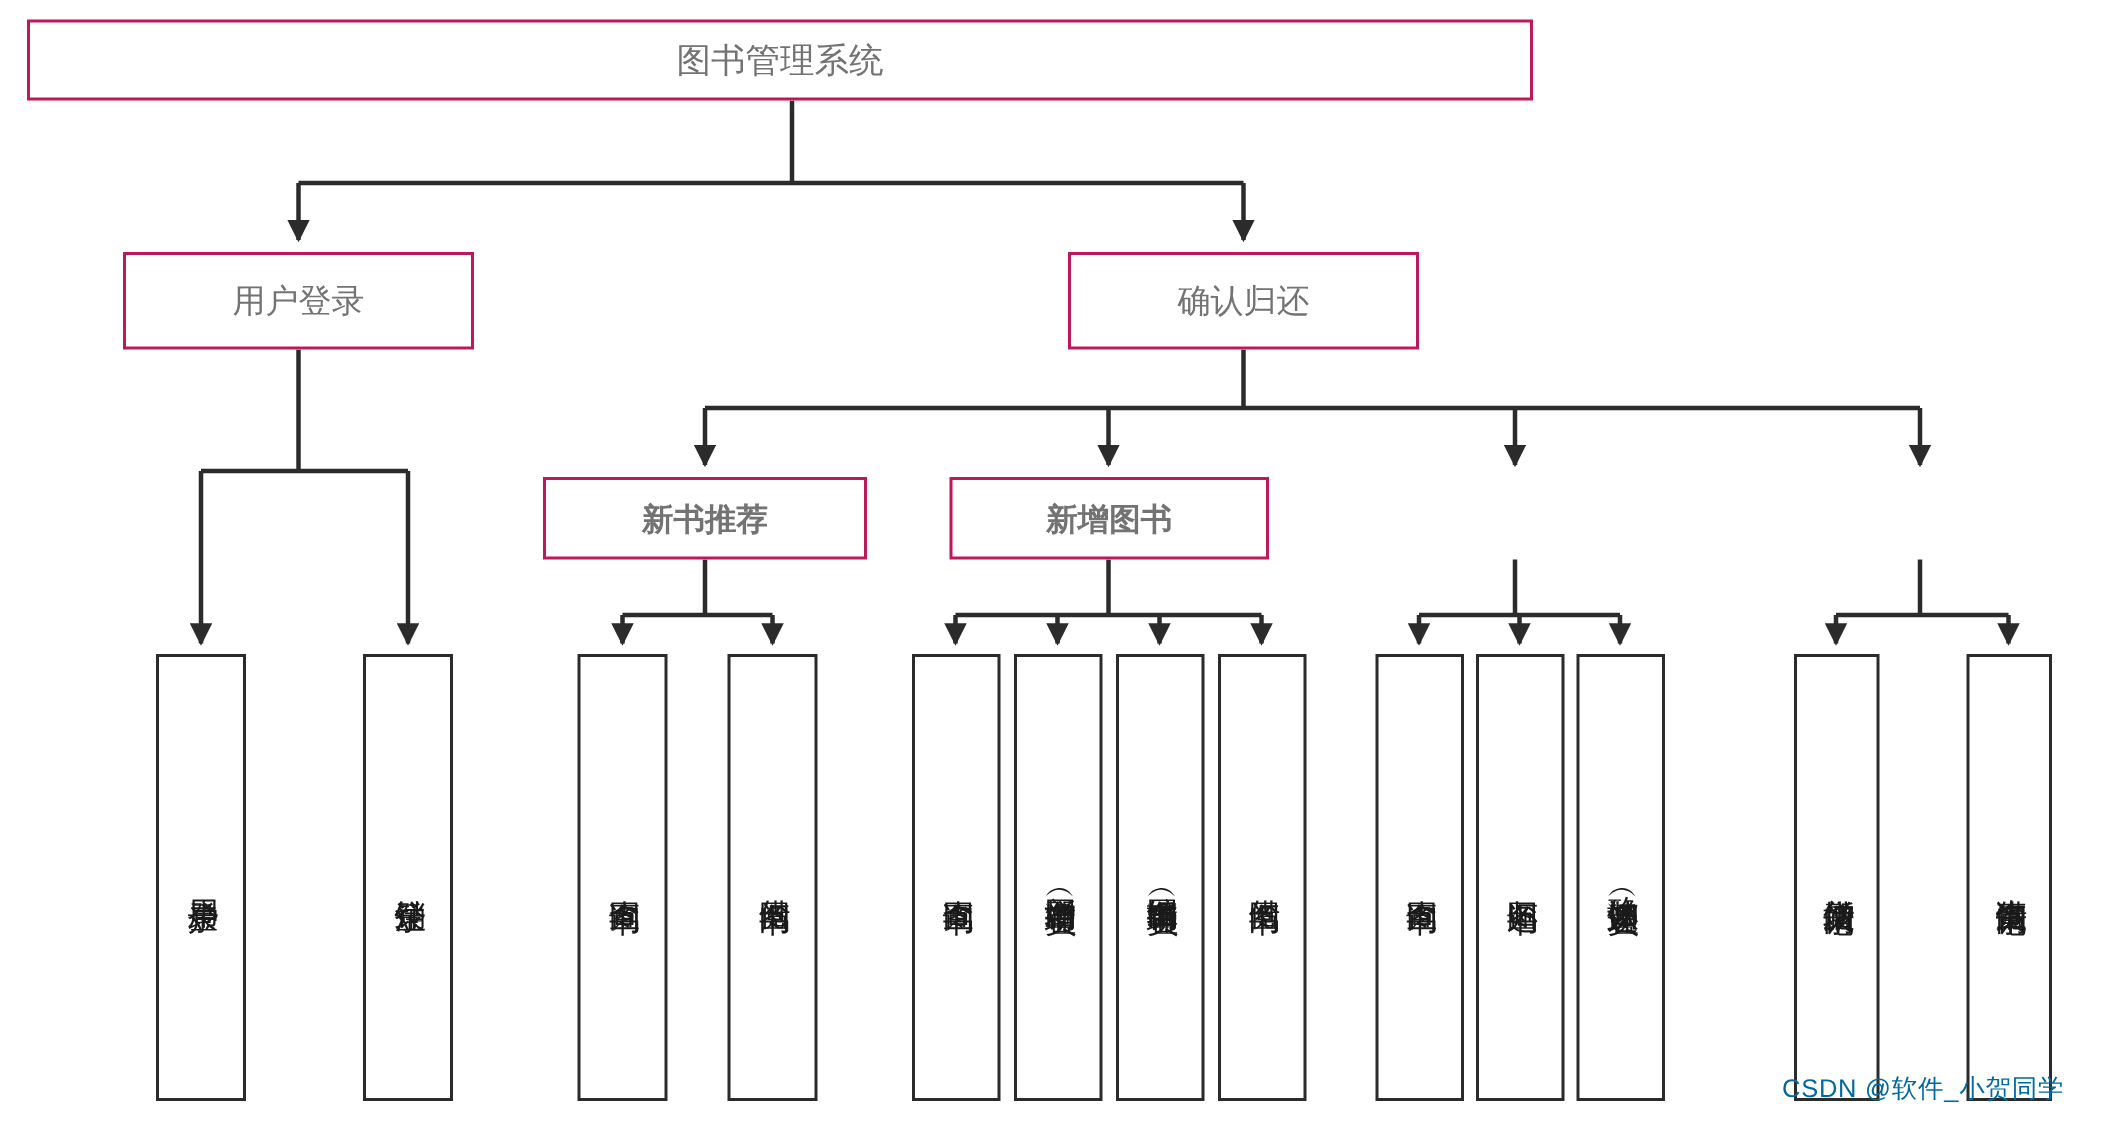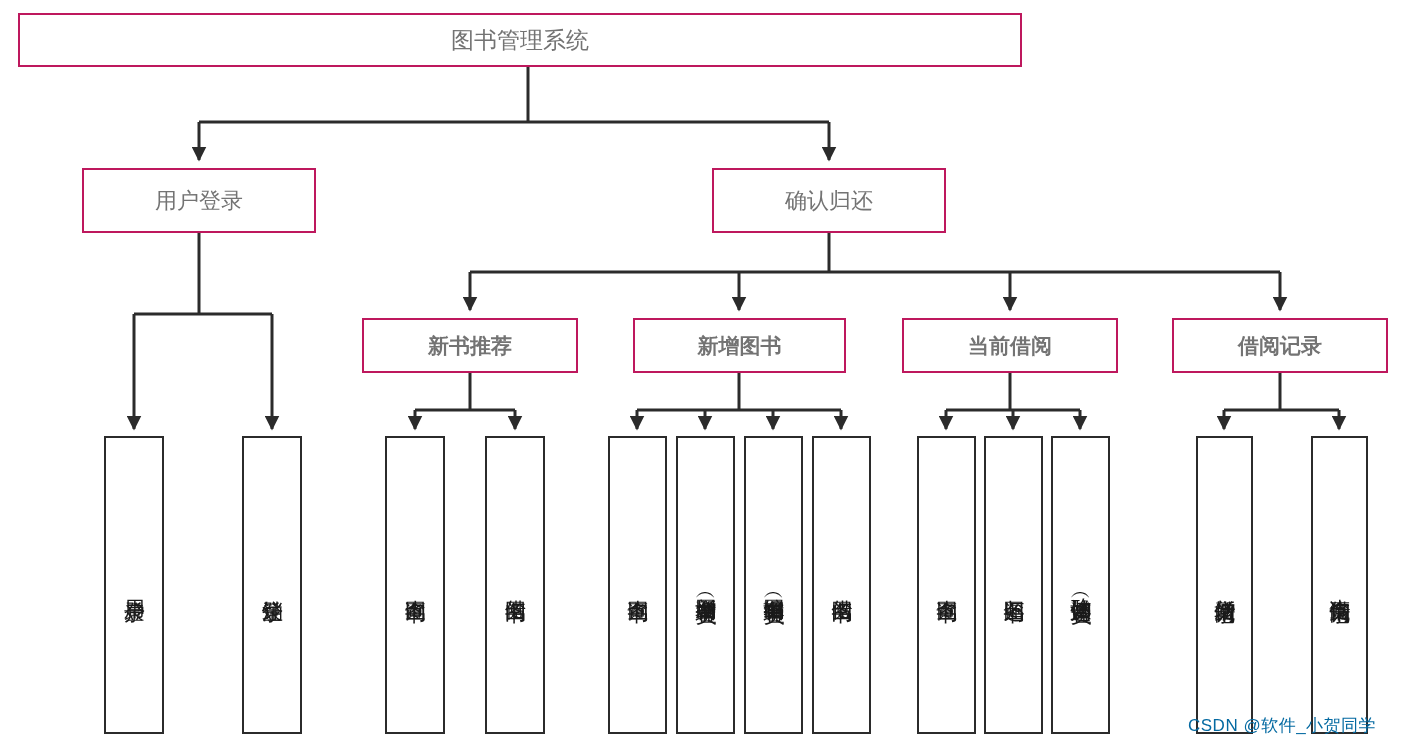--- a/index.html
+++ b/index.html
@@ -86,22 +86,20 @@
     </g>
   </svg>
 
   <div class="node root" style="left: 18px; top: 13px; width: 1004px; height: 54px;">图书管理系统</div>
 
   <div class="node l2" style="left: 82px; top: 168px; width: 234px; height: 65px;">用户登录</div>
   <div class="node l2" style="left: 712px; top: 168px; width: 234px; height: 65px;">确认归还</div>
 
   <div class="node l3" style="left: 362px; top: 318px; width: 216px; height: 55px;">新书推荐</div>
   <div class="node l3" style="left: 633px; top: 318px; width: 213px; height: 55px;">新增图书</div>
-  <div class="node l3" style="left: 902px; top: 318px; width: 216px; height: 55px;">当前借阅</div>
-  <div class="node l3" style="left: 1172px; top: 318px; width: 216px; height: 55px;">借阅记录</div>
 
   <div class="leaf" style="left: 104px; top: 436px; width: 60px; height: 298px;">
     <span class="vtext" style="margin-top: 145px;">用户登录</span>
   </div>
   <div class="leaf" style="left: 242px; top: 436px; width: 60px; height: 298px;">
     <span class="vtext" style="margin-top: 145px;">注销登录</span>
   </div>
   <div class="leaf" style="left: 385px; top: 436px; width: 60px; height: 298px;">
     <span class="vtext" style="margin-top: 145px;">查询图书</span>
   </div>

